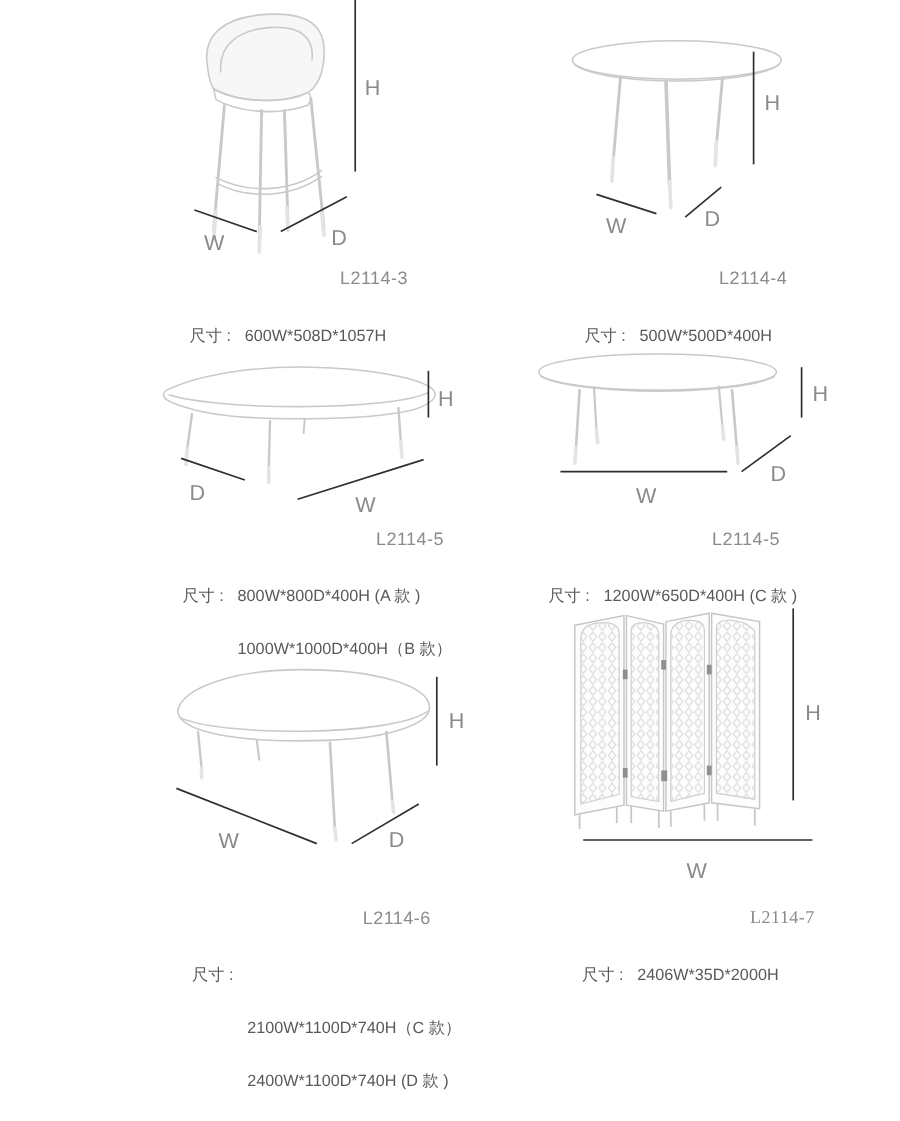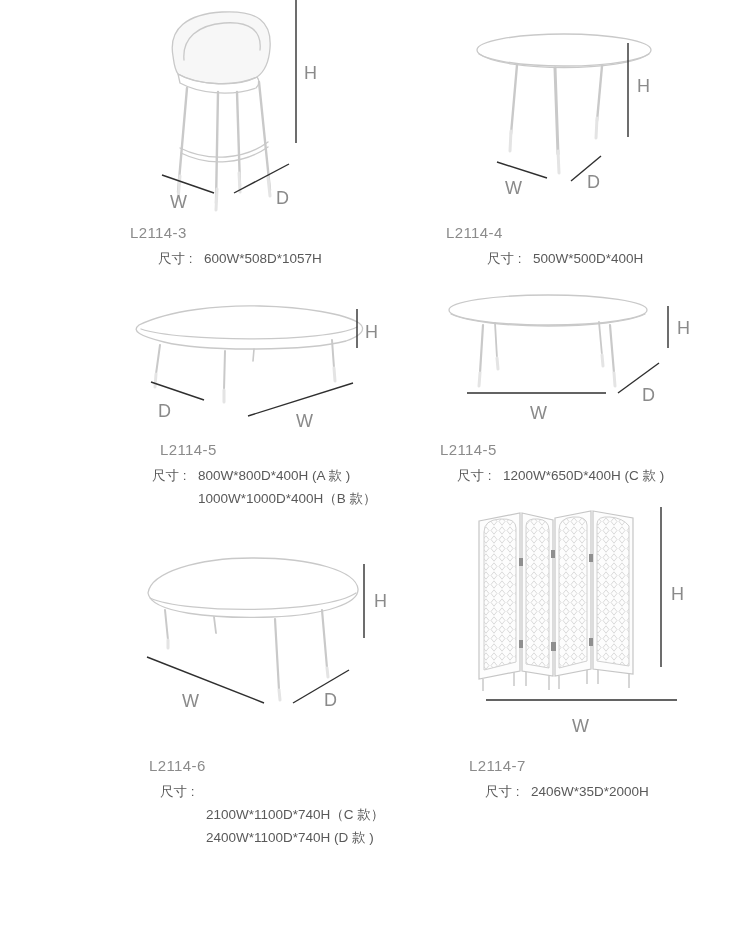--- a/index.html
+++ b/index.html
@@ -1,21 +1,21 @@
 <!DOCTYPE html>
 <html><head>
 <meta charset="utf-8">
 <style>
   html,body{margin:0;padding:0;background:#ffffff;}
   body{width:750px;height:934px;font-family:"Liberation Sans",sans-serif;}
   .canvas{position:relative;width:750px;height:934px;background:#ffffff;overflow:hidden;}
   .fig{position:absolute;}
-  .title{position:absolute;width:210px;text-align:left;font-size:15px;color:#8b8b8b;letter-spacing:.4px;}
+  .title{position:absolute;width:210px;text-align:right;font-size:15px;color:#8b8b8b;letter-spacing:.4px;}
   .dims{position:absolute;font-size:13.5px;color:#595959;line-height:23px;white-space:nowrap;}
-  .dim-row{display:flex;}
+  .dim-row{display:flex;margin-top:21px;}
   .prefix{display:inline-block;width:46px;flex:0 0 46px;}
   svg text{fill:#8a8a8a;font-size:18px;font-family:"Liberation Sans",sans-serif;}
   .sk{stroke:#c9c9c9;fill:none;stroke-width:1.3;stroke-linecap:round;}
   .skfill{fill:#f7f7f7;}
   .leg{stroke:#c9c9c9;fill:none;stroke-width:2.4;stroke-linecap:round;}
   .foot{stroke:#e4e4e4;fill:none;stroke-width:3;stroke-linecap:round;}
   .dim{stroke:#2f2f2f;stroke-width:1.4;}
 </style>
 </head>
 <body>
@@ -199,21 +199,21 @@
       <line x1="109" y1="186" x2="109" y2="199"></line>
         <line x1="137" y1="180" x2="137" y2="194"></line>
       <line x1="148" y1="180" x2="148" y2="194"></line>
         <line x1="179" y1="184" x2="179" y2="198"></line>
     </g>
     <line class="dim" x1="211" y1="17" x2="211" y2="177"></line>
     <line class="dim" x1="36" y1="210" x2="227" y2="210"></line>
     <text x="221" y="110">H</text>
     <text x="122" y="242">W</text>
   </svg>
-  <div class="title" style="left:469px;top:757px;">L2114-7</div>
+  <div class="title" style="left:469px;top:757px;font-family:Liberation Serif, serif;">L2114-7</div>
   <div class="dims" style="left:485px;top:780px;">
     <div class="dim-row">
         <span class="prefix">尺寸 : </span>
         <span>2406W*35D*2000H</span>
       </div>
   </div>
 
 </div>
 
 </body></html>

